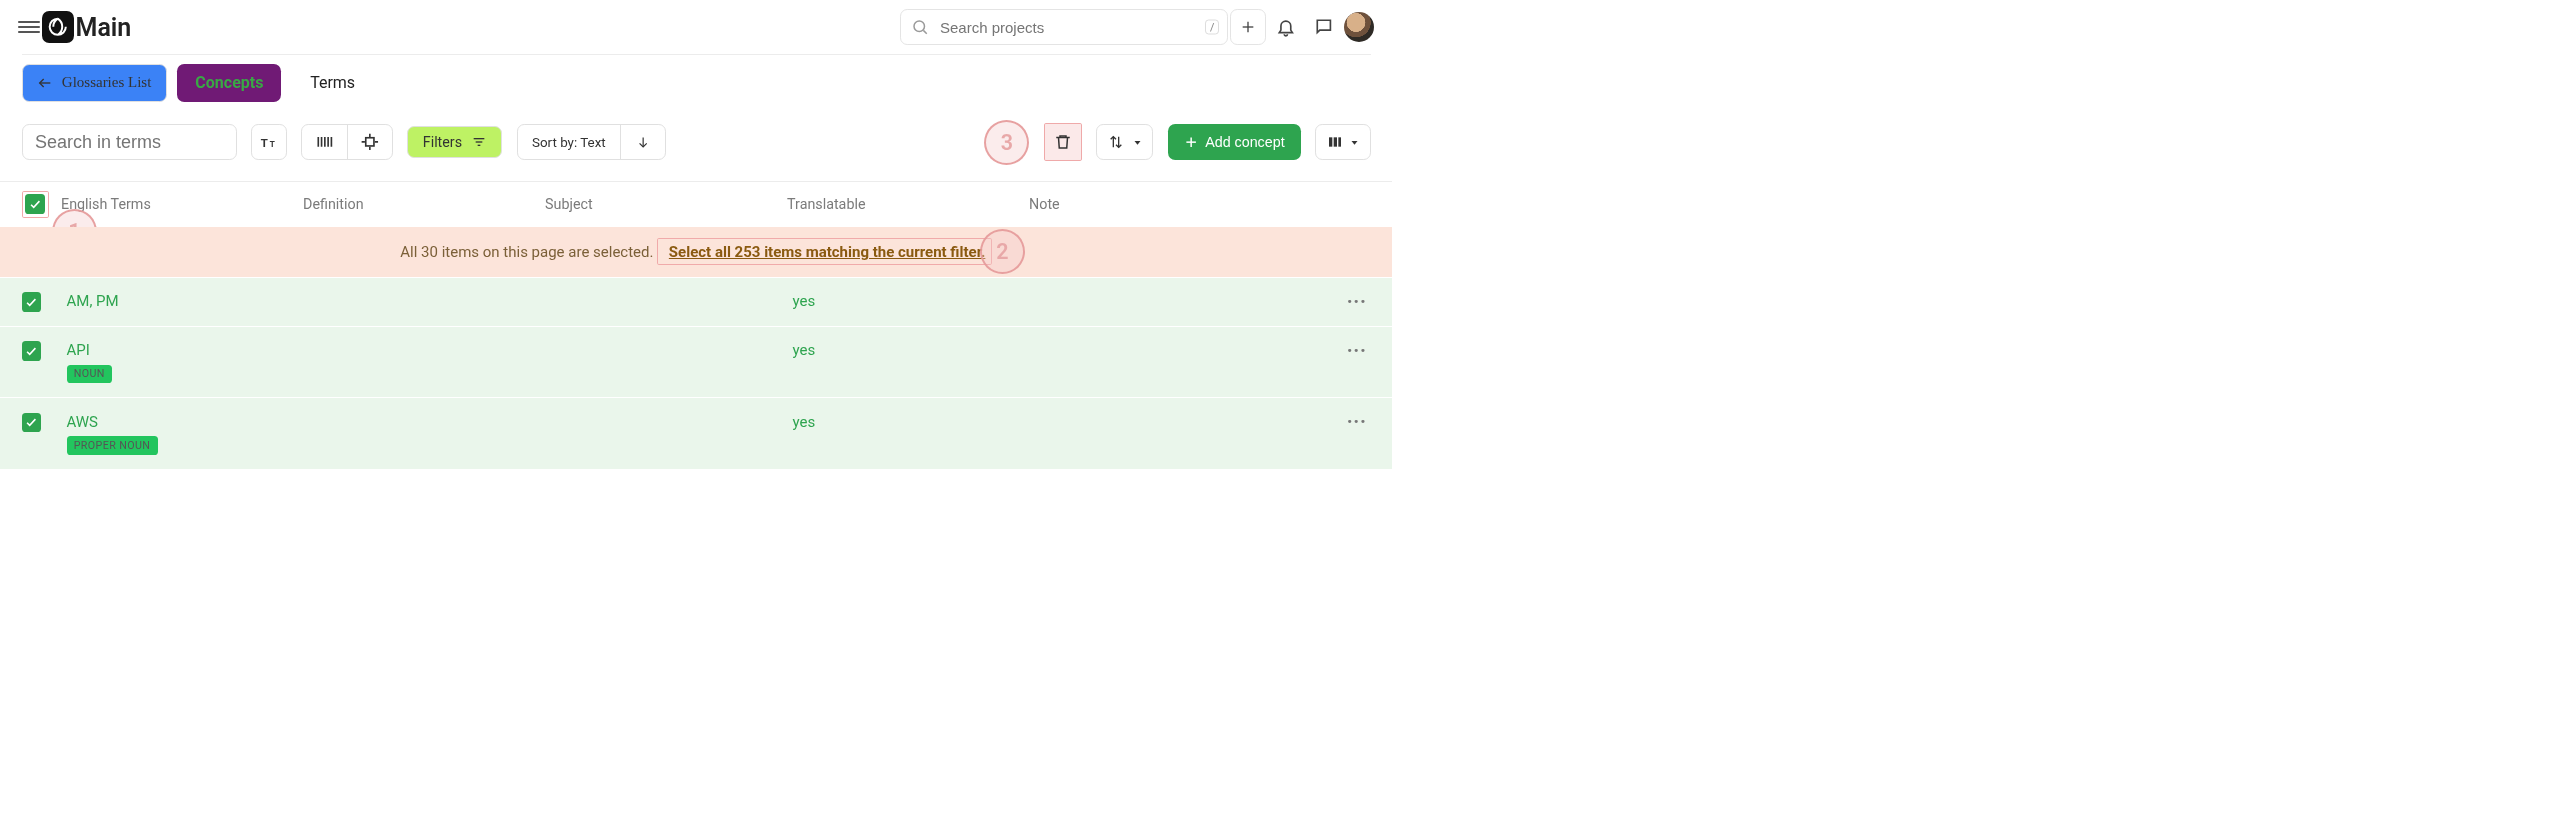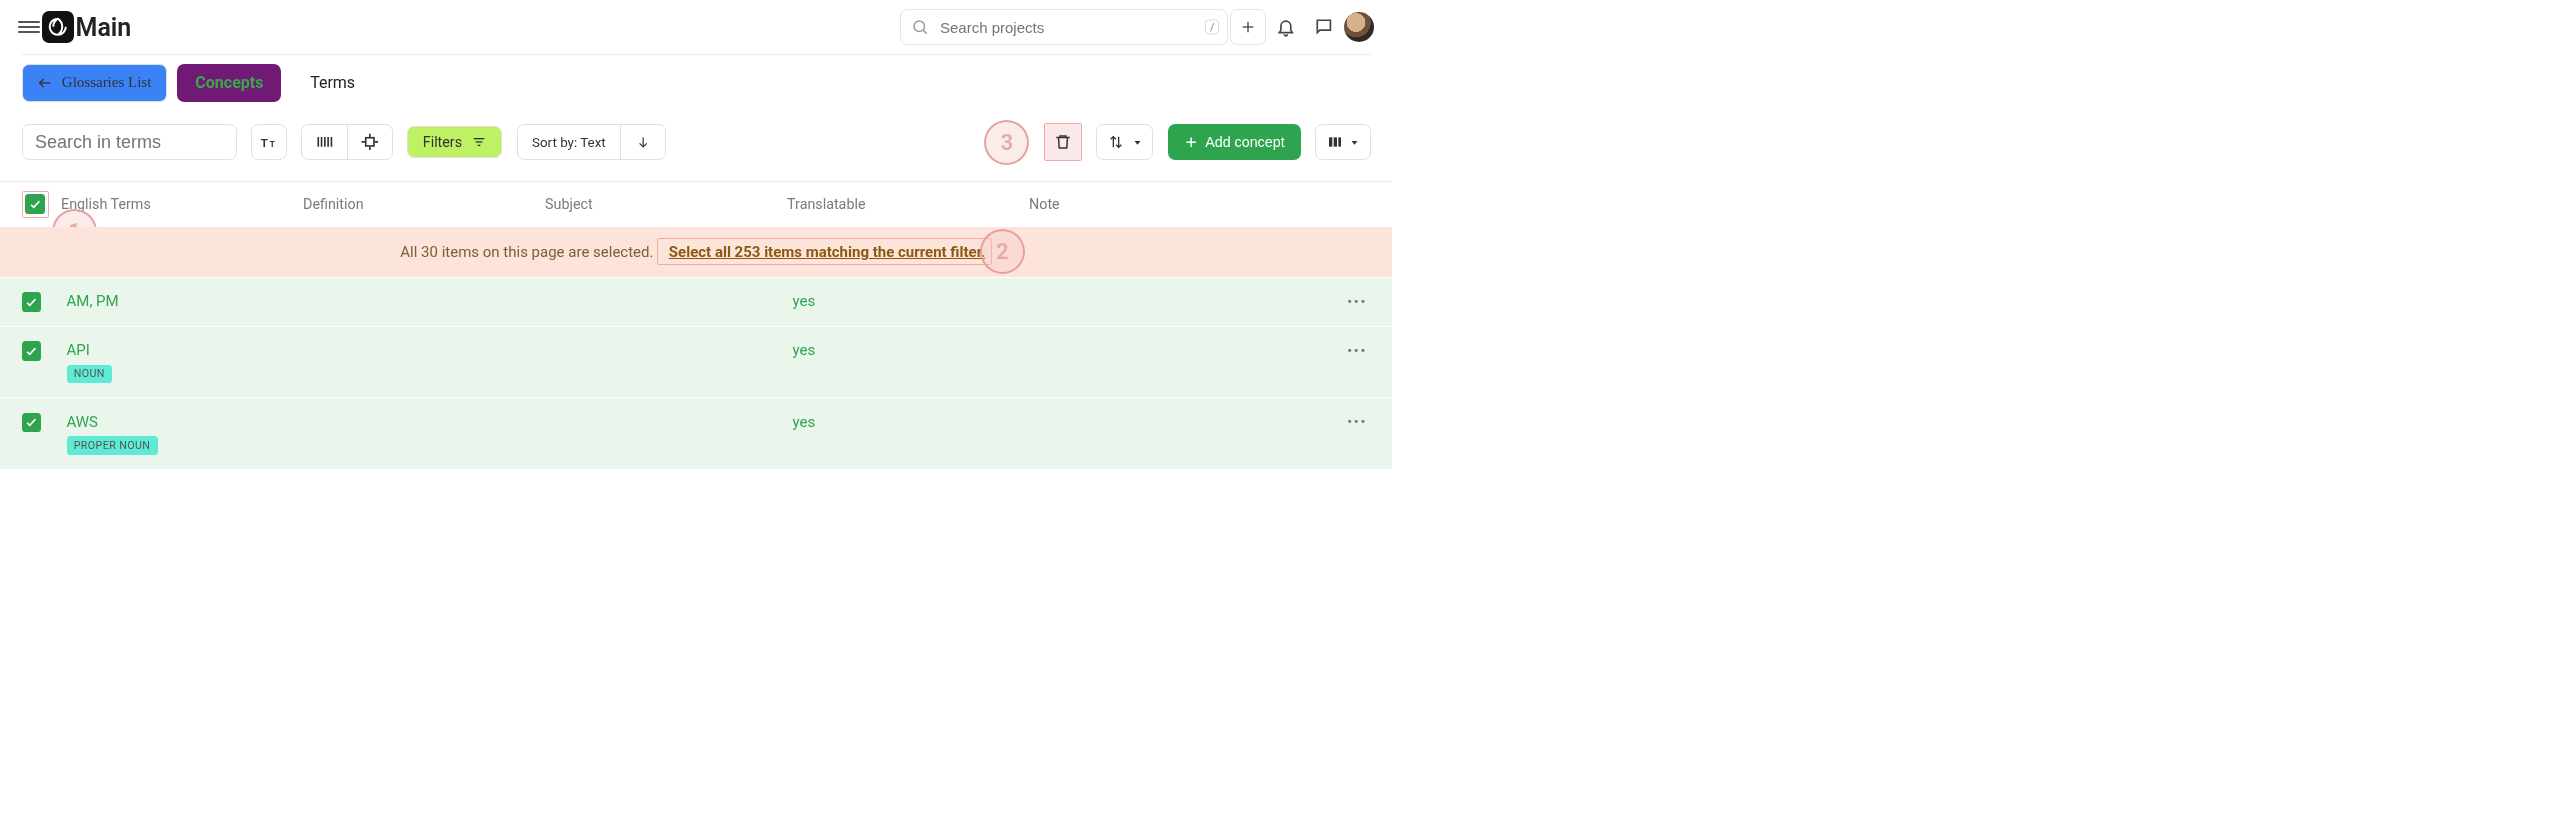--- a/index.html
+++ b/index.html
@@ -59,21 +59,21 @@
   .col-trans { width: 242px; }
   .col-note { flex:1; }
 
   .select-banner { background:#FCE4DA; display:flex; align-items:center; justify-content:center; height:50px; font-size:15px; color:#7b6038; position:relative;}
   .select-banner a { color:#8a5a10; font-weight:700; text-decoration:underline; margin-left:5.4px; }
   .link-anno { display:inline-flex; align-items:center; border:1.8px solid #f0aaaa; padding:3.6px 5.4px; border-radius:1.8px; margin-left:3.6px;}
   .row { display:flex; align-items:flex-start; padding: 14.3px 21.5px; background:#EAF6EB; border-top:0.9px solid #fff; position:relative;}
   .row .checkbox-holder { width:45px; }
   .term-cell { width:242px; display:flex; flex-direction:column; gap:5.4px; }
   .term-cell .name { color:#2EA44F; font-size:15px; }
-  .badge { align-self:flex-start; background:#5eead4; color:#555; font-size:10.7px; padding:2.7px 7.2px; border-radius:3.6px; letter-spacing:0.4px; }
+  .badge { align-self:flex-start; background:#22c55e; color:#555; font-size:10.7px; padding:2.7px 7.2px; border-radius:3.6px; letter-spacing:0.4px; }
   .trans-cell { width:242px; color:#2EA44F; font-size:15px; }
   .empty-cell { width:242px; }
   .note-cell { flex:1; }
   .more { position:absolute; right:25px; top:16px; color:#777; cursor:pointer; letter-spacing:1.8px; font-weight:700;}
 
   svg { display:block; }
 </style>
 </head>
 <body>
 

